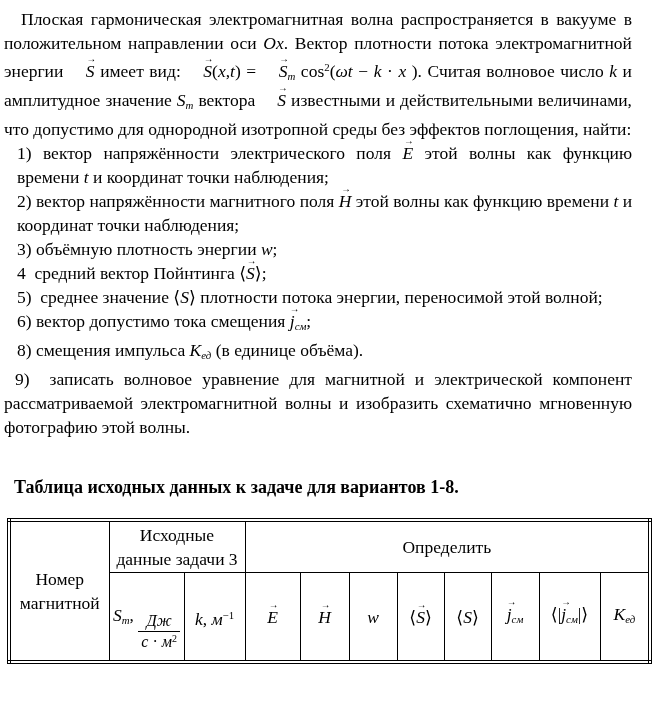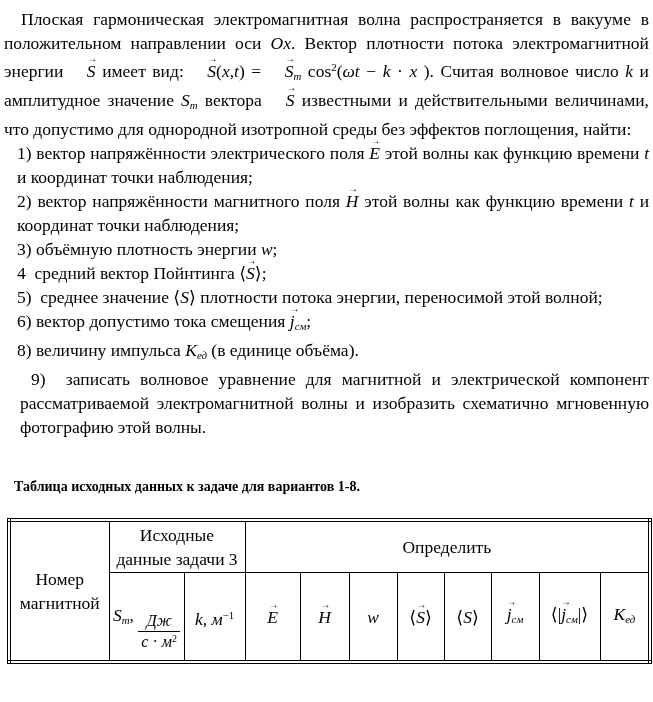--- a/index.html
+++ b/index.html
@@ -1,35 +1,35 @@
 <!DOCTYPE html>
 <html><head>
 <meta charset="utf-8">
 <style>
   html,body{margin:0;padding:0;}
   body{
     width:653px;height:702px;overflow:hidden;background:#ffffff;color:#000;
     font-family:"Liberation Serif","DejaVu Serif",serif;
     font-size:17.5px;line-height:24px;
   }
-  .page{padding:7px 4px 0 4px;}
+  .page{padding:7px 21px 0 4px;}
   .para{margin:0;text-align:justify;text-indent:17px;}
   .item{margin:0 0 0 13px;text-align:justify;}
-  .item.p9{margin-left:16px;text-indent:11px;}
+  .item.p9{margin-left:0;text-indent:11px;}
   .num{white-space:pre;}
   
   .i{font-style:italic;}
   .s{font-style:italic;font-size:0.62em;vertical-align:-0.28em;}
   .p{font-size:0.62em;vertical-align:0.55em;}
   .v{font-style:italic;display:inline-block;position:relative;}
   .v::after{
     content:"\2192";position:absolute;left:0;right:-2px;top:-0.5em;
     font-size:0.55em;font-style:normal;text-align:center;line-height:1;
   }
-  .tbl-title{margin:36px 0 19px 10px;font-weight:bold;font-size:14px;line-height:24px;}
+  .tbl-title{margin:36px 0 19px 10px;font-weight:bold;font-size:18px;line-height:24px;}
   table.data-table{
     border-collapse:collapse;table-layout:fixed;
     width:641px;margin-left:3px;
     border:4px double #000;
   }
   table.data-table td{
     border:1px solid #000;text-align:center;vertical-align:middle;
     padding:1px 2px;overflow:hidden;
   }
   td.c-grp{height:38px;}
@@ -45,21 +45,21 @@
 
   <p class="para"><span>Плоская гармоническая электромагнитная волна распространяется в вакууме в положительном направлении оси </span><span class="i">Ox</span><span>.  Вектор плотности потока электромагнитной энергии </span><span class="v">S</span><span>  имеет вид:  </span><span class="v">S</span><span>(</span><span class="i">x</span><span>,</span><span class="i">t</span><span>) = </span><span class="v">S</span><span class="s">m</span><span> cos</span><span class="p">2</span><span>(</span><span class="i">ω</span><span class="i">t</span><span> − </span><span class="i">k</span><span> · </span><span class="i">x</span><span> ).  Считая волновое число </span><span class="i">k</span><span>  и амплитудное значение </span><span class="i">S</span><span class="s">m</span><span>  вектора </span><span class="v">S</span><span>  известными и действительными величинами, что допустимо для однородной  изотропной среды без  эффектов поглощения, найти:</span></p>
 
   <div>
       <div class="item"><span class="num">1) </span><span>вектор напряжённости электрического поля  </span><span class="v">E</span><span>  этой волны как функцию времени </span><span class="i">t</span><span>  и координат  точки наблюдения;</span></div>
       <div class="item"><span class="num">2) </span><span>вектор напряжённости магнитного поля </span><span class="v">H</span><span>  этой волны как функцию времени </span><span class="i">t</span><span>  и координат  точки наблюдения;</span></div>
       <div class="item"><span class="num">3) </span><span>объёмную плотность энергии  </span><span class="i">w</span><span>;</span></div>
       <div class="item"><span class="num">4  </span><span>средний вектор Пойнтинга </span><span>⟨</span><span class="v">S</span><span>⟩;</span></div>
       <div class="item"><span class="num">5)  </span><span>среднее значение </span><span>⟨</span><span class="i">S</span><span>⟩</span><span>  плотности потока энергии, переносимой этой волной;</span></div>
       <div class="item"><span class="num">6) </span><span>вектор допустимо тока смещения  </span><span class="v">j</span><span class="s">см</span><span>;</span></div>
-      <div class="item"><span class="num">8) </span><span>величину импульса </span><span class="i">K</span><span class="s">ед</span><span>  (в единице объёма).</span></div>
+      <div class="item"><span class="num">8) </span><span>смещения импульса </span><span class="i">K</span><span class="s">ед</span><span>  (в единице объёма).</span></div>
       <div class="item p9"><span class="num">9)  </span><span>записать волновое уравнение для магнитной и электрической компонент рассматриваемой электромагнитной волны и изобразить схематично мгновенную фотографию этой волны.</span></div>
     </div>
 
   <h3 class="tbl-title">Таблица исходных данных к задаче для вариантов 1-8.</h3>
 
   <table class="data-table">
     <colgroup>
       <col style="width:100px">
         <col style="width:75px">
         <col style="width:61px">

